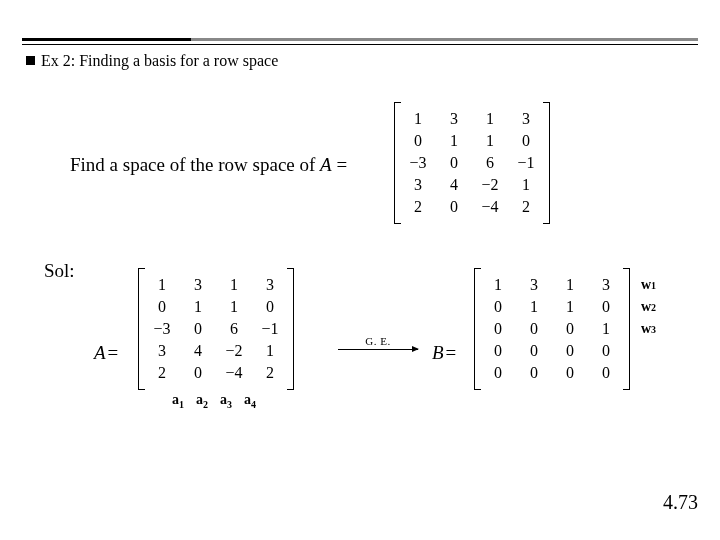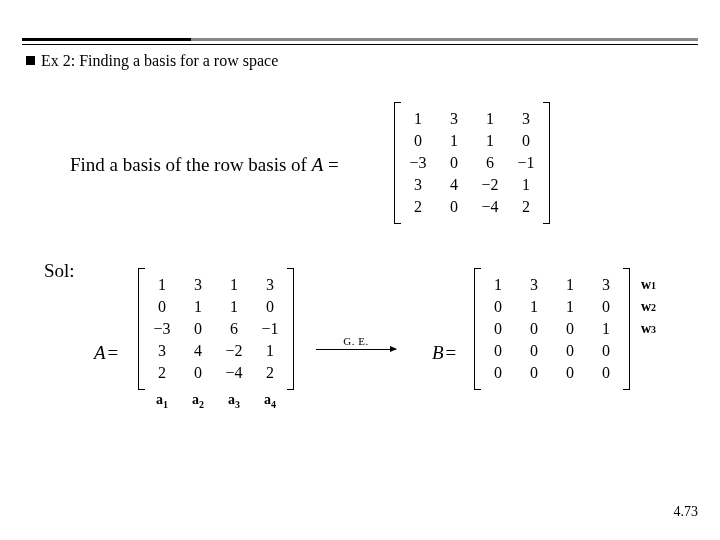--- a/index.html
+++ b/index.html
@@ -86,21 +86,21 @@
     position: absolute;
     left: 94px;
     top: 342px;
     font-size: 19px;
     font-style: italic;
     display: flex;
     align-items: center;
   }
   .arrow {
     position: absolute;
-    left: 316px;
+    left: 338px;
     top: 335px;
     width: 80px;
     text-align: center;
   }
   .arrow-label {
     font-size: 11px;
     letter-spacing: 0.5px;
   }
   .arrow-line {
     width: 80px; height: 1px; background: #000; position: relative; margin-top: 2px;
@@ -128,58 +128,57 @@
     top: 270px;
   }
   .mat-wrap-B {
     position: absolute;
     left: 476px;
     top: 270px;
   }
   .col-labels {
     position: absolute;
     bottom: -22px;
-    left: 0; right: 0;
+    left: 16px; right: 0;
     display: grid;
     grid-template-columns: repeat(4, 24px);
-    column-gap: 12px;
     padding: 0 10px;
     font-size: 14px;
     font-weight: bold;
   }
   .col-labels span { text-align: center; }
   .row-labels {
     position: absolute;
     right: -28px;
     top: 4px;
     display: grid;
     grid-auto-rows: 22px;
     font-size: 14px;
     font-weight: bold;
   }
   .row-labels span { display:flex; align-items:center; }
   .sub { font-size: 10px; vertical-align: sub; font-weight: bold; }
   .page-num {
     position: absolute;
-    right: 22px; bottom: 20px;
-    font-size: 14px;
+    right: 22px; bottom: 26px;
+    font-size: 20px;
   }
 </style>
 </head>
 <body>
 
 <div class="topbar"></div>
 <div class="subbar"></div>
 
 <div class="title-row">
   <span class="bullet"></span><span>Ex 2: Finding a basis for a row space</span>
 </div>
 
 <div class="line1">
-  <span>Find a basis of the row basis of  </span><span class="italic">A</span><span> = </span>
+  <span>Find a space of the row space of  </span><span class="italic">A</span><span> = </span>
 </div>
 
 <div class="eq-mat-top">
   <div class="mat mat-cols-4">
     <span>1</span>
       <span>3</span>
       <span>1</span>
       <span>3</span>
     <span>0</span>
       <span>1</span>

